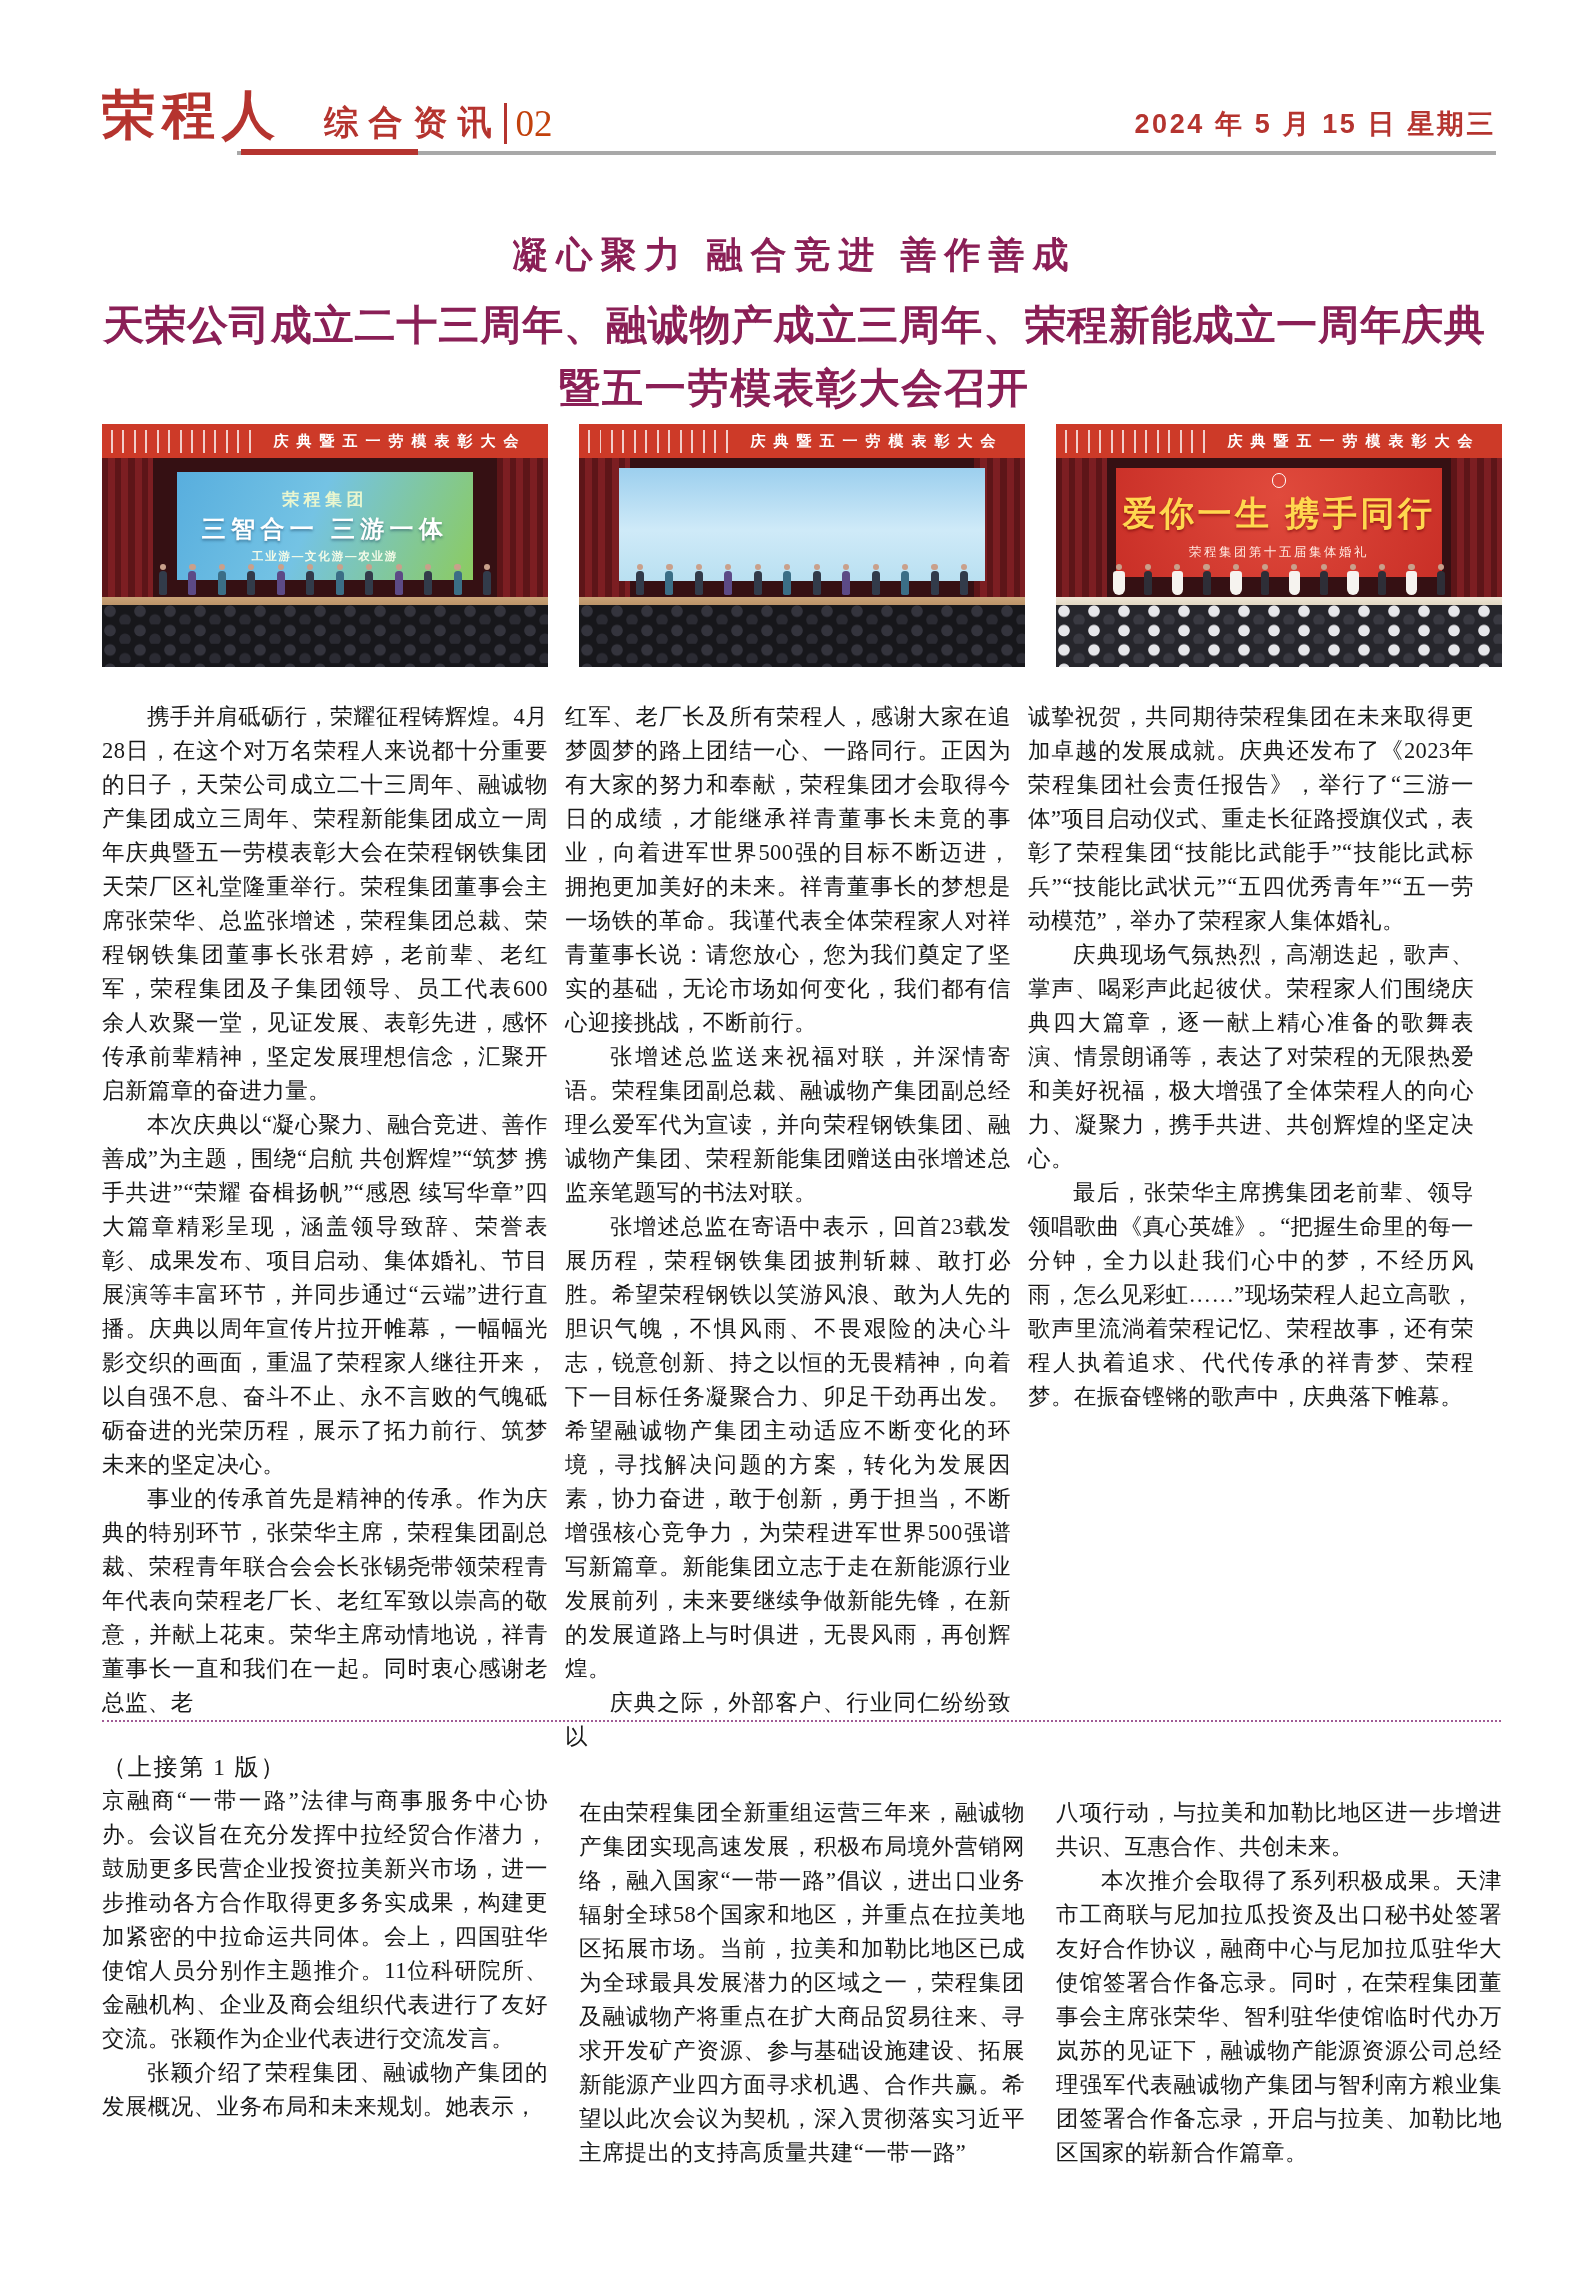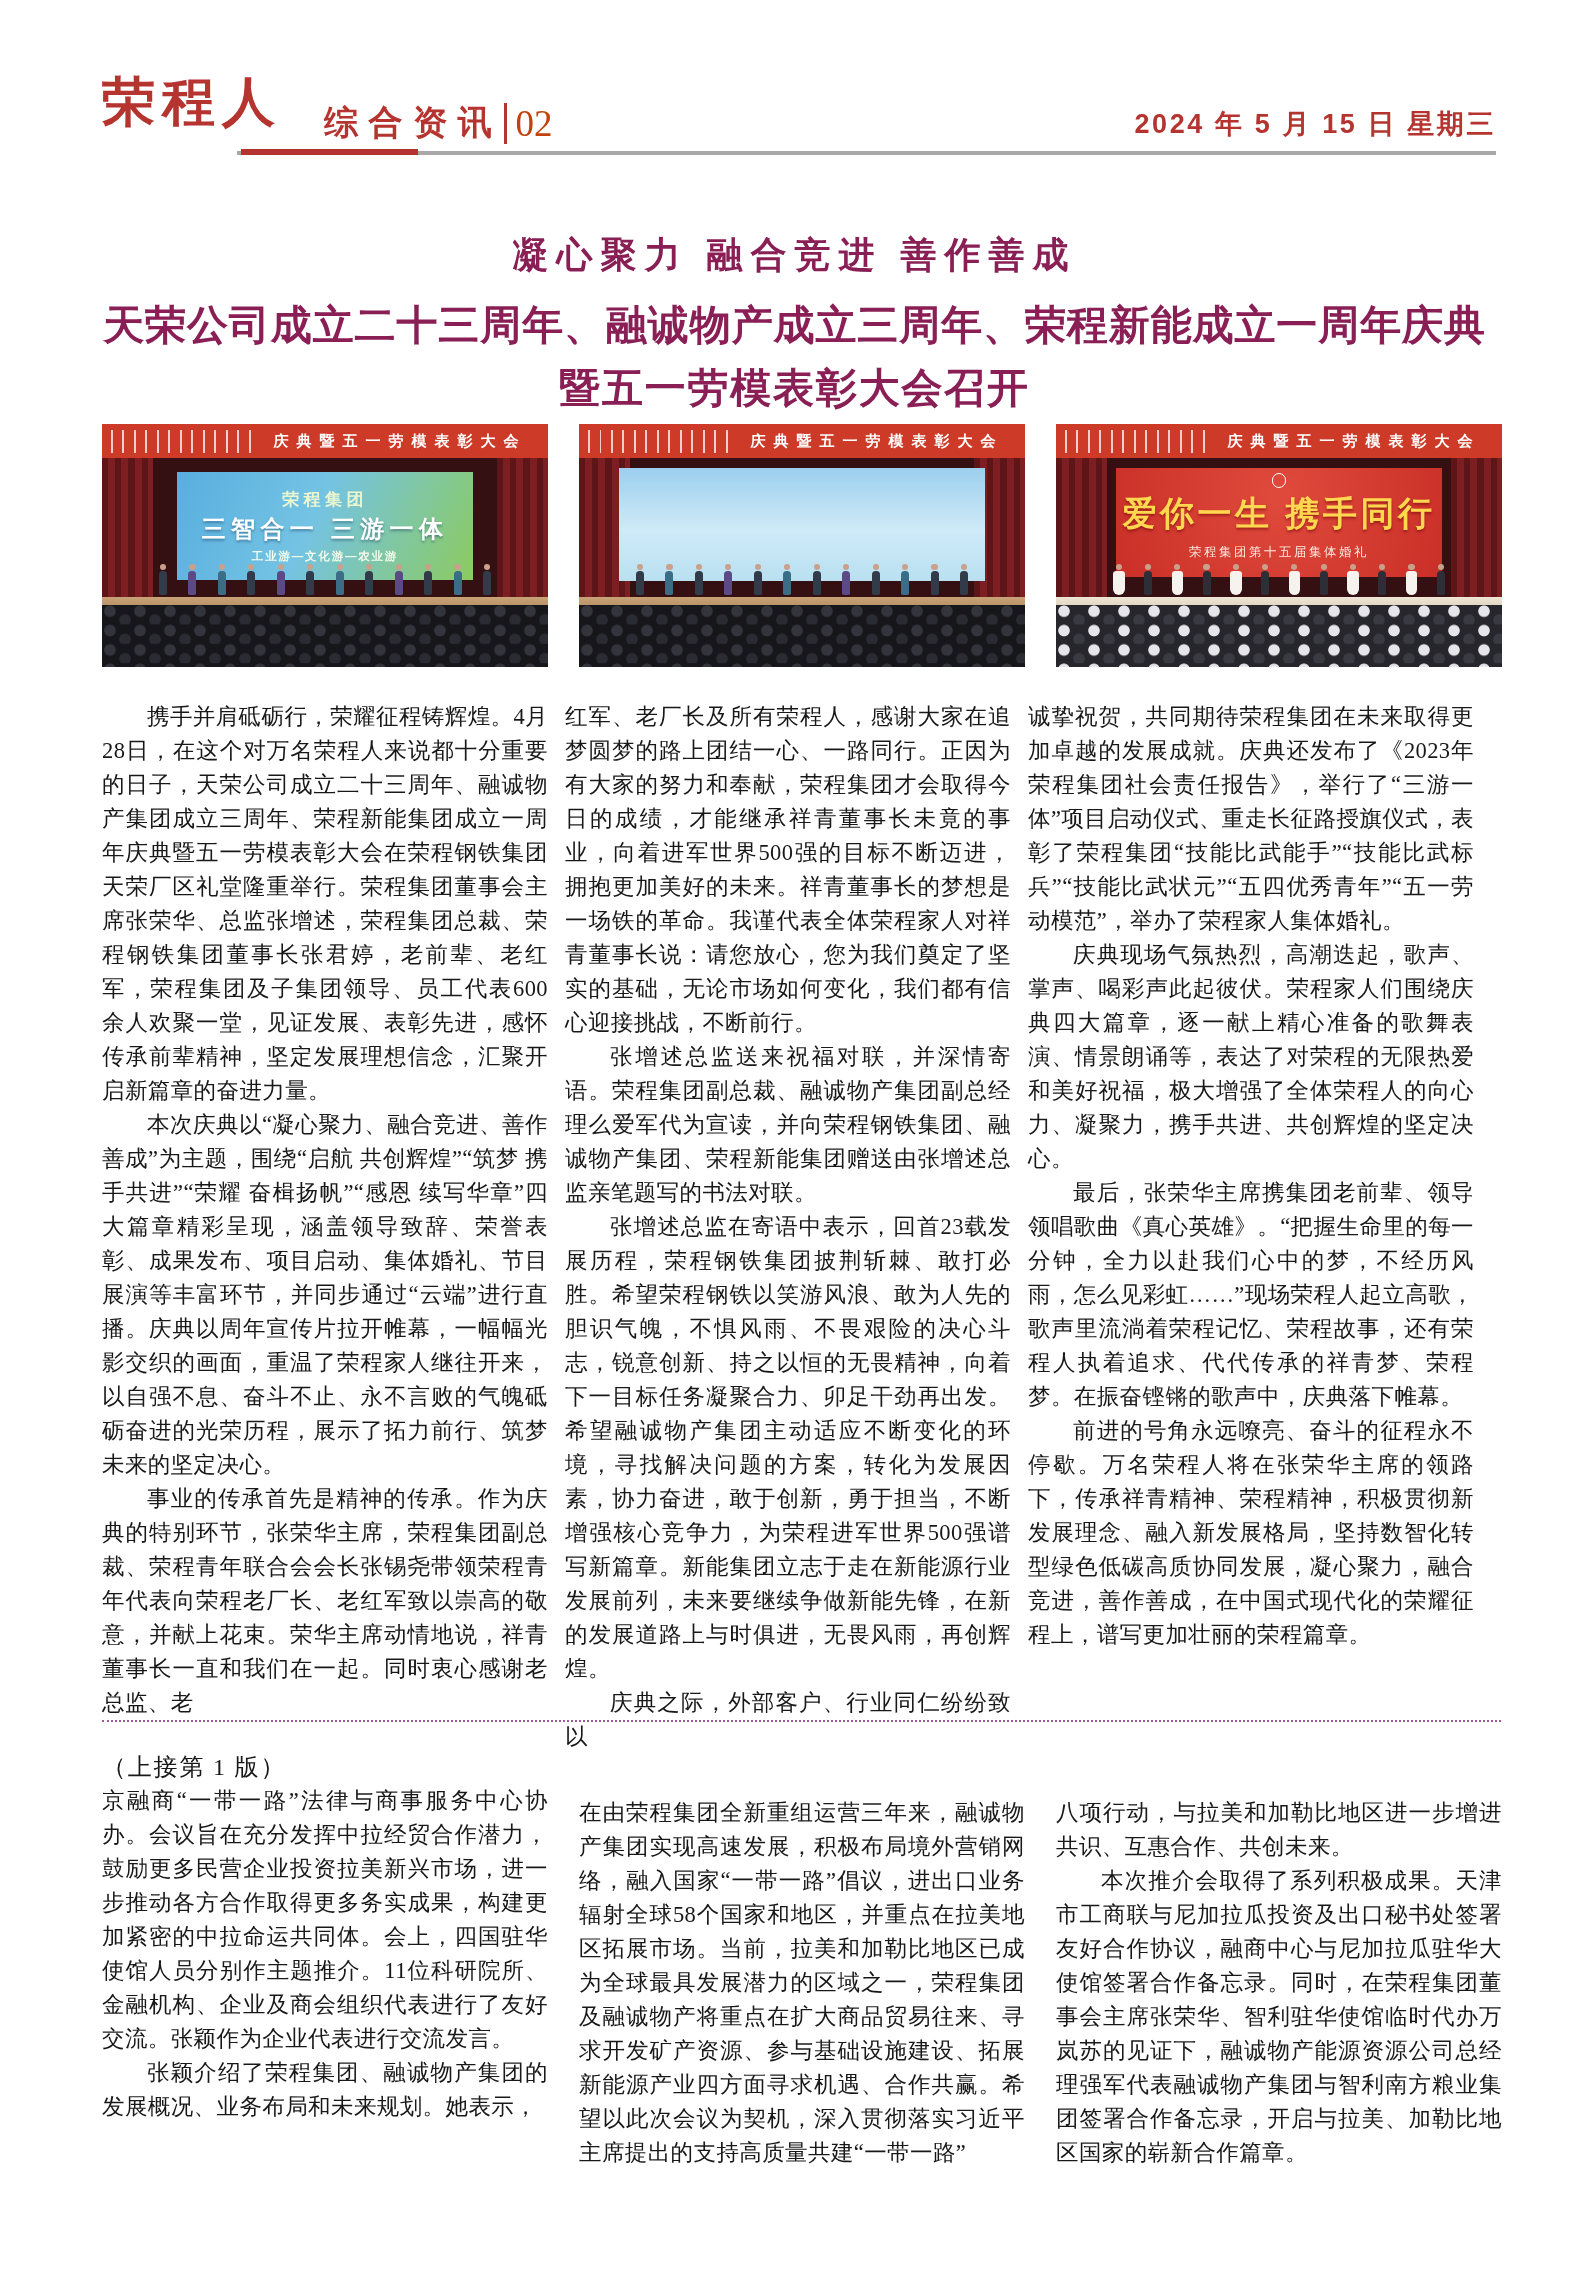--- a/index.html
+++ b/index.html
@@ -1,21 +1,21 @@
 <!DOCTYPE html>
 <html style="font-size:14px"><head>
 <meta charset="utf-8">
 <style>
   html,body{margin:0;padding:0;background:#ffffff;}
   .page{position:relative;width:1589px;height:2295px;background:#ffffff;overflow:hidden;
         font-family:"Liberation Serif",serif;color:#181818;}
 
   
   .masthead{position:absolute;top:79px;left:102px;right:93px;height:74px;}
-  .logo{position:absolute;left:0;bottom:14px;font-size:53px;font-weight:bold;color:#b5342f;
+  .logo{position:absolute;left:0;bottom:1px;font-size:53px;font-weight:bold;color:#b5342f;
         font-family:"DejaVu Serif",serif;letter-spacing:7px;}
   .section-group{position:absolute;left:222px;bottom:7px;display:flex;align-items:center;text-align:right;}
   .section-name{font-size:34px;font-weight:bold;color:#b5342f;letter-spacing:10.6px;
         font-family:"Liberation Sans",sans-serif;}
   .mast-divider{width:2.6px;height:41px;background:#b5342f;margin:0 8.8px 0 1.8px;}
   .page-num{font-size:37px;color:#c2410c;font-family:Liberation Serif, serif;}
   .mast-date{position:absolute;right:0;bottom:10.6px;font-size:27px;font-weight:bold;color:#b5342f;
         letter-spacing:2.6px;font-family:"Liberation Sans",sans-serif;}
   .rule{position:absolute;top:151px;left:237px;right:93px;height:3.5px;background:#a8a8a8;}
   .rule-red{position:absolute;left:3.5px;top:-1.8px;width:177px;height:6.2px;background:#b5342f;}
@@ -235,21 +235,20 @@
     <div class="col">
       <p class="cont">红军、老厂长及所有荣程人，感谢大家在追梦圆梦的路上团结一心、一路同行。正因为有大家的努力和奉献，荣程集团才会取得今日的成绩，才能继承祥青董事长未竟的事业，向着进军世界500强的目标不断迈进，拥抱更加美好的未来。祥青董事长的梦想是一场铁的革命。我谨代表全体荣程家人对祥青董事长说：请您放心，您为我们奠定了坚实的基础，无论市场如何变化，我们都有信心迎接挑战，不断前行。</p>
       <p>张增述总监送来祝福对联，并深情寄语。荣程集团副总裁、融诚物产集团副总经理么爱军代为宣读，并向荣程钢铁集团、融诚物产集团、荣程新能集团赠送由张增述总监亲笔题写的书法对联。</p>
       <p>张增述总监在寄语中表示，回首23载发展历程，荣程钢铁集团披荆斩棘、敢打必胜。希望荣程钢铁以笑游风浪、敢为人先的胆识气魄，不惧风雨、不畏艰险的决心斗志，锐意创新、持之以恒的无畏精神，向着下一目标任务凝聚合力、卯足干劲再出发。希望融诚物产集团主动适应不断变化的环境，寻找解决问题的方案，转化为发展因素，协力奋进，敢于创新，勇于担当，不断增强核心竞争力，为荣程进军世界500强谱写新篇章。新能集团立志于走在新能源行业发展前列，未来要继续争做新能先锋，在新的发展道路上与时俱进，无畏风雨，再创辉煌。</p>
       <p>庆典之际，外部客户、行业同仁纷纷致以</p>
     </div>
     <div class="col">
       <p class="cont">诚挚祝贺，共同期待荣程集团在未来取得更加卓越的发展成就。庆典还发布了《2023年荣程集团社会责任报告》，举行了“三游一体”项目启动仪式、重走长征路授旗仪式，表彰了荣程集团“技能比武能手”“技能比武标兵”“技能比武状元”“五四优秀青年”“五一劳动模范”，举办了荣程家人集体婚礼。</p>
       <p>庆典现场气氛热烈，高潮迭起，歌声、掌声、喝彩声此起彼伏。荣程家人们围绕庆典四大篇章，逐一献上精心准备的歌舞表演、情景朗诵等，表达了对荣程的无限热爱和美好祝福，极大增强了全体荣程人的向心力、凝聚力，携手共进、共创辉煌的坚定决心。</p>
       <p>最后，张荣华主席携集团老前辈、领导领唱歌曲《真心英雄》。“把握生命里的每一分钟，全力以赴我们心中的梦，不经历风雨，怎么见彩虹……”现场荣程人起立高歌，歌声里流淌着荣程记忆、荣程故事，还有荣程人执着追求、代代传承的祥青梦、荣程梦。在振奋铿锵的歌声中，庆典落下帷幕。</p>
-      <p>前进的号角永远嘹亮、奋斗的征程永不停歇。万名荣程人将在张荣华主席的领路下，传承祥青精神、荣程精神，积极贯彻新发展理念、融入新发展格局，坚持数智化转型绿色低碳高质协同发展，凝心聚力，融合竞进，善作善成，在中国式现代化的荣耀征程上，谱写更加壮丽的荣程篇章。</p>
     </div>
   </div>
 
   <div class="dotline"></div>
 
   <div class="continuation">
     <div class="cont-cols">
       <div class="cont-col c1">
         <p class="cont cont-label">（上接第 1 版）</p>
         <p class="cont">京融商“一带一路”法律与商事服务中心协办。会议旨在充分发挥中拉经贸合作潜力，鼓励更多民营企业投资拉美新兴市场，进一步推动各方合作取得更多务实成果，构建更加紧密的中拉命运共同体。会上，四国驻华使馆人员分别作主题推介。11位科研院所、金融机构、企业及商会组织代表进行了友好交流。张颖作为企业代表进行交流发言。</p>

